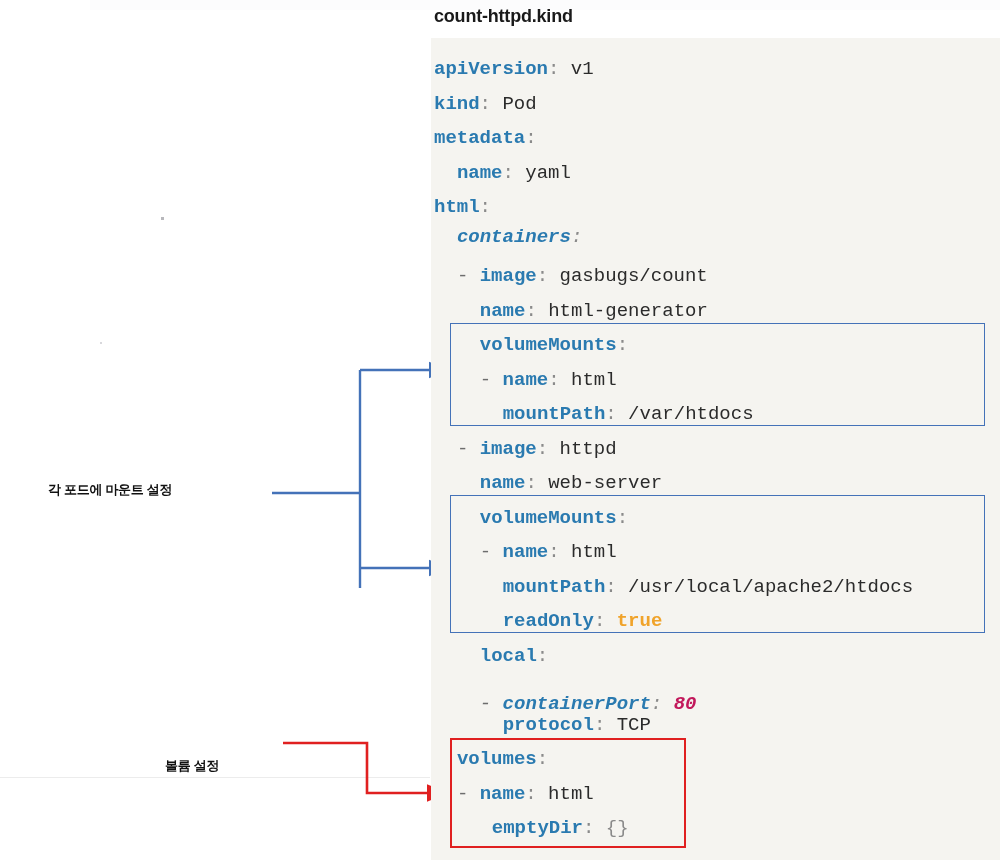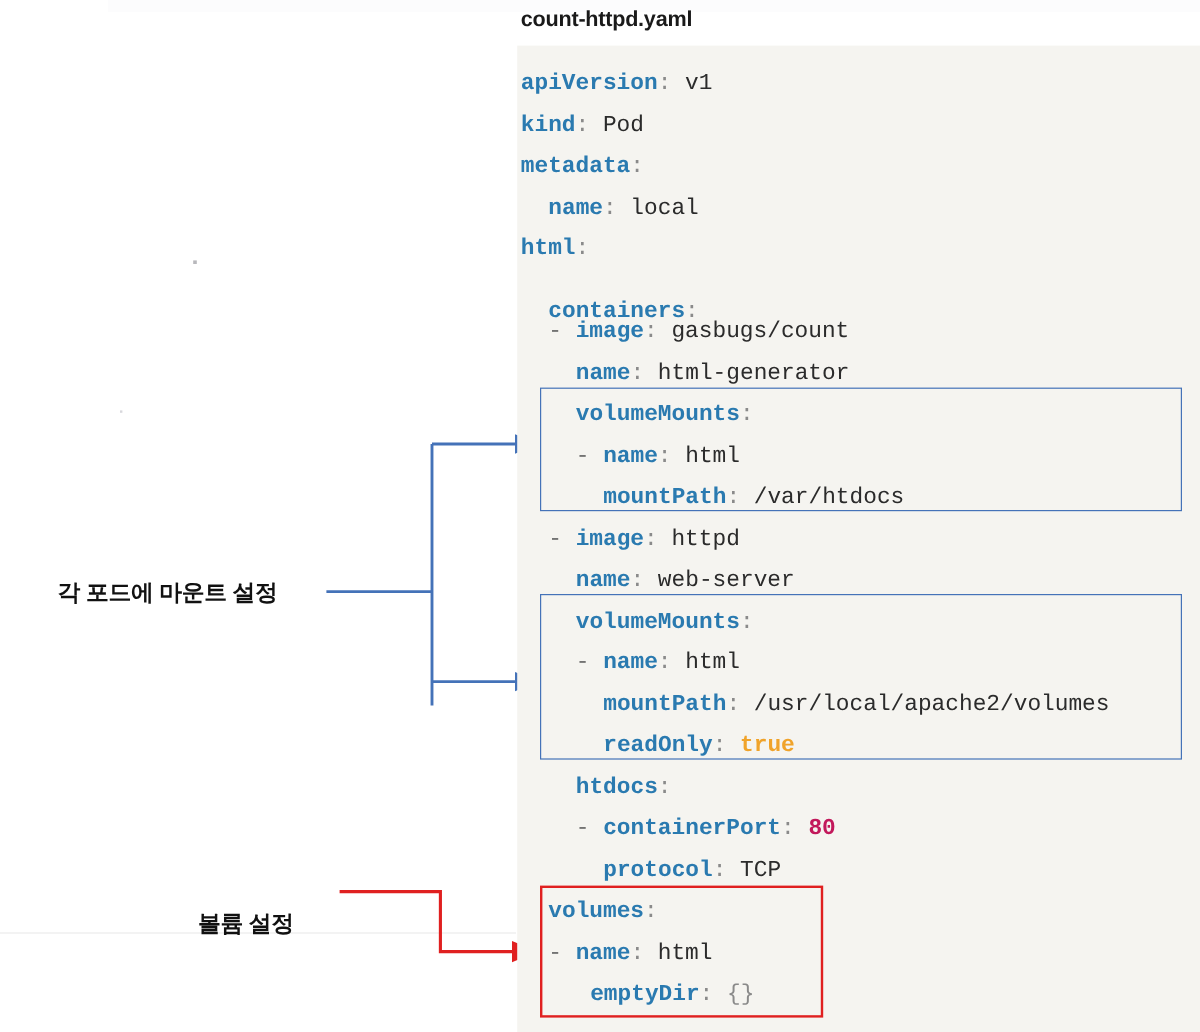--- a/index.html
+++ b/index.html
@@ -54,21 +54,21 @@
 
   
   .hl-box{position:absolute;box-sizing:border-box;background:transparent;}
   .hl-blue{border:1.6px solid #4472b8;}
   .hl-red{border:2px solid #e02020;}
 
   
   .anno{
     position:absolute;
     font-family:"Liberation Sans", sans-serif;
-    font-size:19px;font-weight:bold;color:#111111;
+    font-size:13px;font-weight:bold;color:#111111;
     white-space:nowrap;letter-spacing:-0.3px;
   }
 
   
   .conn{position:absolute;left:0;top:0;width:1000px;height:860px;
         pointer-events:none;}
 </style>
 </head>
 <body>
 
@@ -96,43 +96,43 @@
     <path d="M360,370 L447,370" stroke="#4472b8" stroke-width="2.4" fill="none" marker-end="url(#arrow-blue)"></path>
 
     <path d="M360,568 L447,568" stroke="#4472b8" stroke-width="2.4" fill="none" marker-end="url(#arrow-blue)"></path>
 
     <path d="M283,743 L367,743 L367,793 L446,793" stroke="#e02020" stroke-width="2.6" fill="none" marker-end="url(#arrow-red)"></path>
   </svg>
 
   <div class="anno" style="left:48px;top:481px;">각 포드에 마운트 설정</div>
   <div class="anno" style="left:165px;top:731px;margin-top:26px;">볼륨 설정</div>
 
-  <div class="code-title">count-httpd.yaml</div>
+  <div class="code-title">count-httpd.kind</div>
 
   <div class="code-panel">
     <div class="code-lines" id="code-lines">
         <div class="cl" style="top: 14px; left: 3px;"><span class="k">apiVersion</span><span class="colon">:</span><span class="v"> v1</span></div>
         <div class="cl" style="top: 48.5px; left: 3px;"><span class="k">kind</span><span class="colon">:</span><span class="v"> Pod</span></div>
         <div class="cl" style="top: 83px; left: 3px;"><span class="k">metadata</span><span class="colon">:</span></div>
-        <div class="cl" style="top: 117.5px; left: 25.9px;"><span class="k">name</span><span class="colon">:</span><span class="v"> local</span></div>
+        <div class="cl" style="top: 117.5px; left: 25.9px;"><span class="k">name</span><span class="colon">:</span><span class="v"> yaml</span></div>
         <div class="cl" style="top: 152px; left: 3px;"><span class="k">html</span><span class="colon">:</span></div>
-        <div class="cl" style="top: 204px; left: 25.9px;"><span class="k">containers</span><span class="colon">:</span></div>
+        <div class="cl" style="top: 182px; left: 25.9px; font-style: italic;"><span class="k">containers</span><span class="colon">:</span></div>
         <div class="cl" style="top: 221px; left: 25.9px;"><span class="dash">- </span><span class="k">image</span><span class="colon">:</span><span class="v"> gasbugs/count</span></div>
         <div class="cl" style="top: 255.5px; left: 48.8px;"><span class="k">name</span><span class="colon">:</span><span class="v"> html-generator</span></div>
         <div class="cl" style="top: 290px; left: 48.8px;"><span class="k">volumeMounts</span><span class="colon">:</span></div>
         <div class="cl" style="top: 324.5px; left: 48.8px;"><span class="dash">- </span><span class="k">name</span><span class="colon">:</span><span class="v"> html</span></div>
         <div class="cl" style="top: 359px; left: 71.7px;"><span class="k">mountPath</span><span class="colon">:</span><span class="v"> /var/htdocs</span></div>
         <div class="cl" style="top: 393.5px; left: 25.9px;"><span class="dash">- </span><span class="k">image</span><span class="colon">:</span><span class="v"> httpd</span></div>
         <div class="cl" style="top: 428px; left: 48.8px;"><span class="k">name</span><span class="colon">:</span><span class="v"> web-server</span></div>
         <div class="cl" style="top: 462.5px; left: 48.8px;"><span class="k">volumeMounts</span><span class="colon">:</span></div>
         <div class="cl" style="top: 497px; left: 48.8px;"><span class="dash">- </span><span class="k">name</span><span class="colon">:</span><span class="v"> html</span></div>
-        <div class="cl" style="top: 531.5px; left: 71.7px;"><span class="k">mountPath</span><span class="colon">:</span><span class="v"> /usr/local/apache2/volumes</span></div>
+        <div class="cl" style="top: 531.5px; left: 71.7px;"><span class="k">mountPath</span><span class="colon">:</span><span class="v"> /usr/local/apache2/htdocs</span></div>
         <div class="cl" style="top: 566px; left: 71.7px;"><span class="k">readOnly</span><span class="colon">:</span><span class="v-bool"> true</span></div>
-        <div class="cl" style="top: 600.5px; left: 48.8px;"><span class="k">htdocs</span><span class="colon">:</span></div>
-        <div class="cl" style="top: 635px; left: 48.8px;"><span class="dash">- </span><span class="k">containerPort</span><span class="colon">:</span><span class="v-num"> 80</span></div>
+        <div class="cl" style="top: 600.5px; left: 48.8px;"><span class="k">local</span><span class="colon">:</span></div>
+        <div class="cl" style="top: 649px; left: 48.8px; font-style: italic;"><span class="dash">- </span><span class="k">containerPort</span><span class="colon">:</span><span class="v-num"> 80</span></div>
         <div class="cl" style="top: 669.5px; left: 71.7px;"><span class="k">protocol</span><span class="colon">:</span><span class="v"> TCP</span></div>
         <div class="cl" style="top: 704px; left: 25.9px; text-align: right;"><span class="k">volumes</span><span class="colon">:</span></div>
         <div class="cl" style="top: 738.5px; left: 25.9px;"><span class="dash">- </span><span class="k">name</span><span class="colon">:</span><span class="v"> html</span></div>
         <div class="cl" style="top: 773px; left: 48.8px; margin-left: 12px;"><span class="k">emptyDir</span><span class="colon">:</span><span class="v-brace"> {}</span></div>
       </div>
 
     <div class="hl-box hl-blue" style="left:19px;top:285px;width:535px;height:103px;"></div>
     <div class="hl-box hl-blue" style="left:19px;top:457px;width:535px;height:138px;"></div>
     <div class="hl-box hl-red" style="left:19px;top:700px;width:236px;height:110px;"></div>
   </div>

